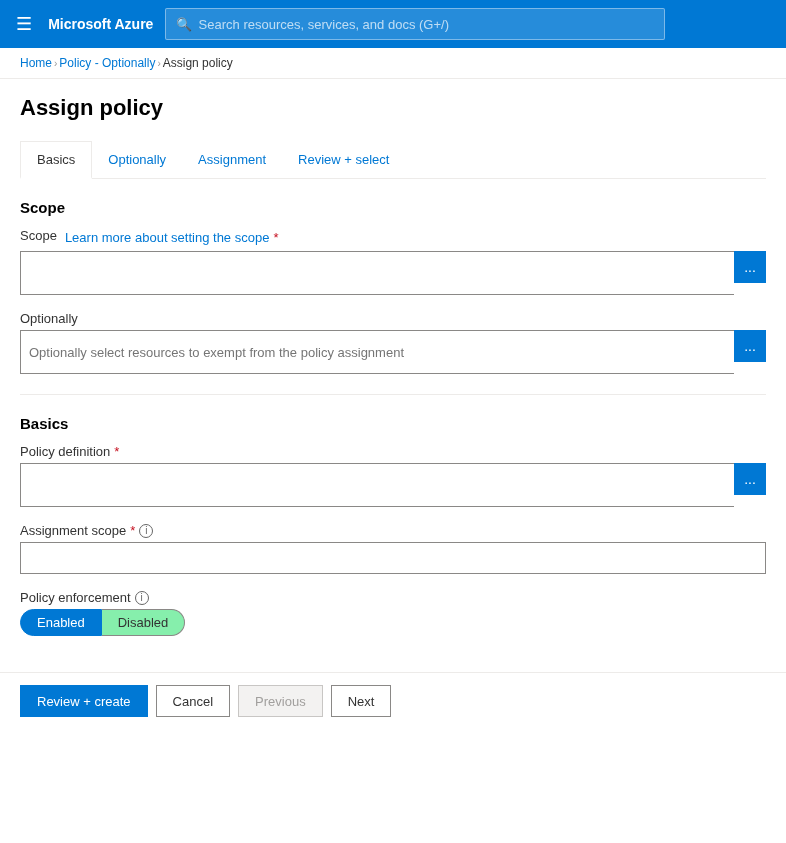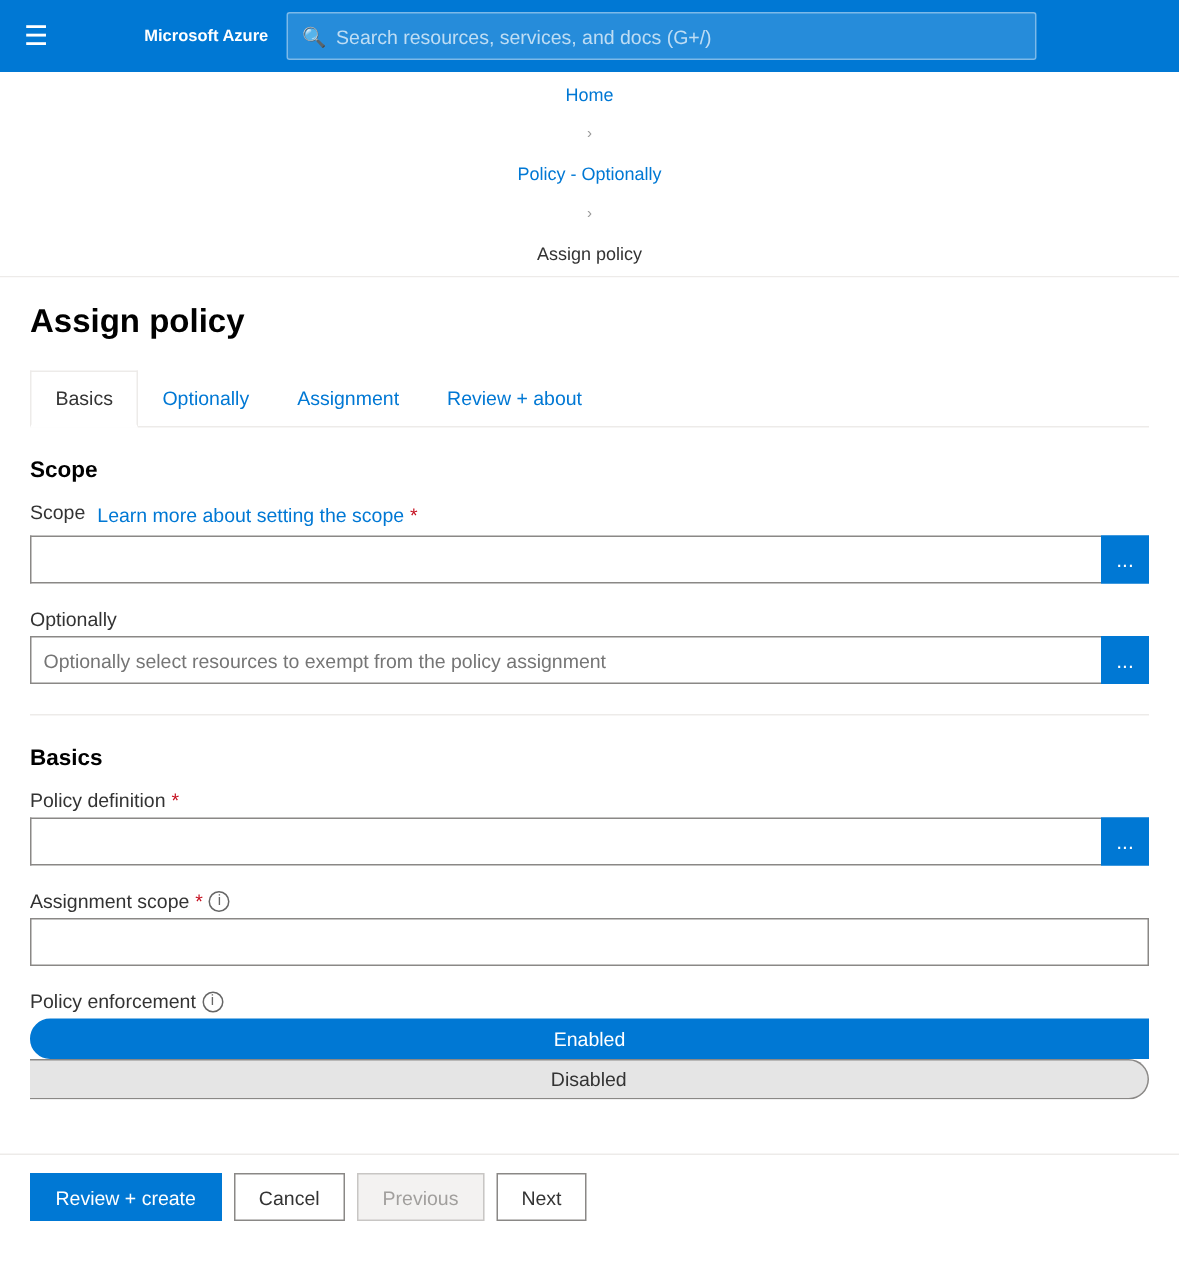--- a/index.html
+++ b/index.html
@@ -15,24 +15,23 @@
       gap: 12px;
     }
     .topbar-hamburger {
       color: #fff;
       font-size: 18px;
       cursor: pointer;
       padding: 4px;
     }
     .topbar-logo {
       color: #fff;
-      font-size: 11px;
+      font-size: 14px;
       font-weight: 600;
       white-space: nowrap;
-      margin-left: 48px;
     }
     .topbar-search {
       flex: 1;
       max-width: 500px;
       height: 32px;
       background: rgba(255,255,255,0.15);
       border: 1px solid rgba(255,255,255,0.4);
       border-radius: 2px;
       display: flex;
       align-items: center;
@@ -46,28 +45,27 @@
       border: none;
       outline: none;
       color: rgba(255,255,255,0.9);
       font-size: 13px;
       flex: 1;
     }
     .topbar-search input::placeholder { color: rgba(255,255,255,0.7); }
 
     
     .breadcrumb {
-      padding: 8px 38px;
+      padding: 8px 20px;
       background: #fff;
       border-bottom: 1px solid #edebe9;
       display: flex;
       align-items: center;
-      gap: 14px;
+      gap: 2px;
       font-size: 12px;
-      flex-direction: column;
     }
     .breadcrumb a { color: #0078d4; text-decoration: none; }
     .breadcrumb-sep { color: #999; font-size: 10px; }
     .breadcrumb-current { color: #333; }
 
     
     .page-header {
       padding: 16px 20px 12px;
       background: #fff;
     }
@@ -156,21 +154,21 @@
       text-decoration: none;
       margin-left: 4px;
     }
 
     .input-with-btn {
       display: flex;
       gap: 0;
     }
     .input-with-btn input {
       flex: 1;
-      height: 32px;
+      height: 44px;
       border: 1px solid #8a8886;
       border-right: none;
       padding: 0 8px;
       font-size: 13px;
       outline: none;
     }
     .btn-ellipsis {
       width: 32px;
       height: 32px;
       background: #0078d4;
@@ -202,26 +200,25 @@
       outline: none;
       resize: vertical;
     }
 
     .placeholder-text { color: #a19f9d; }
 
     
     .toggle-group {
       display: flex;
       gap: 0;
-      flex-direction: column;
     }
     .toggle-btn {
       padding: 5px 16px;
       border: 1px solid #8a8886;
-      background: #e5e5e5;
+      background: #86efac;
       font-size: 13px;
       cursor: pointer;
       color: #333;
     }
     .toggle-btn.active-enabled {
       background: #0078d4;
       border-color: #0078d4;
       color: #fff;
       border-radius: 20px 0 0 20px;
     }
@@ -306,21 +303,21 @@
 <div class="page-header">
   <h1 class="page-title">Assign policy</h1>
 </div>
 
 <div class="main-content">
 
   <div class="tabs">
     <button class="tab active">Basics</button>
     <button class="tab">Optionally</button>
     <button class="tab">Assignment</button>
-    <button class="tab">Review + about</button>
+    <button class="tab">Review + select</button>
   </div>
 
   <div class="section">
     <div class="section-title">Scope</div>
 
     <div class="field-group">
       <div class="scope-label-row">
         <span class="field-label">Scope</span>
         <a href="#" class="field-link">Learn more about setting the scope</a>
         <span class="required-star">*</span>

